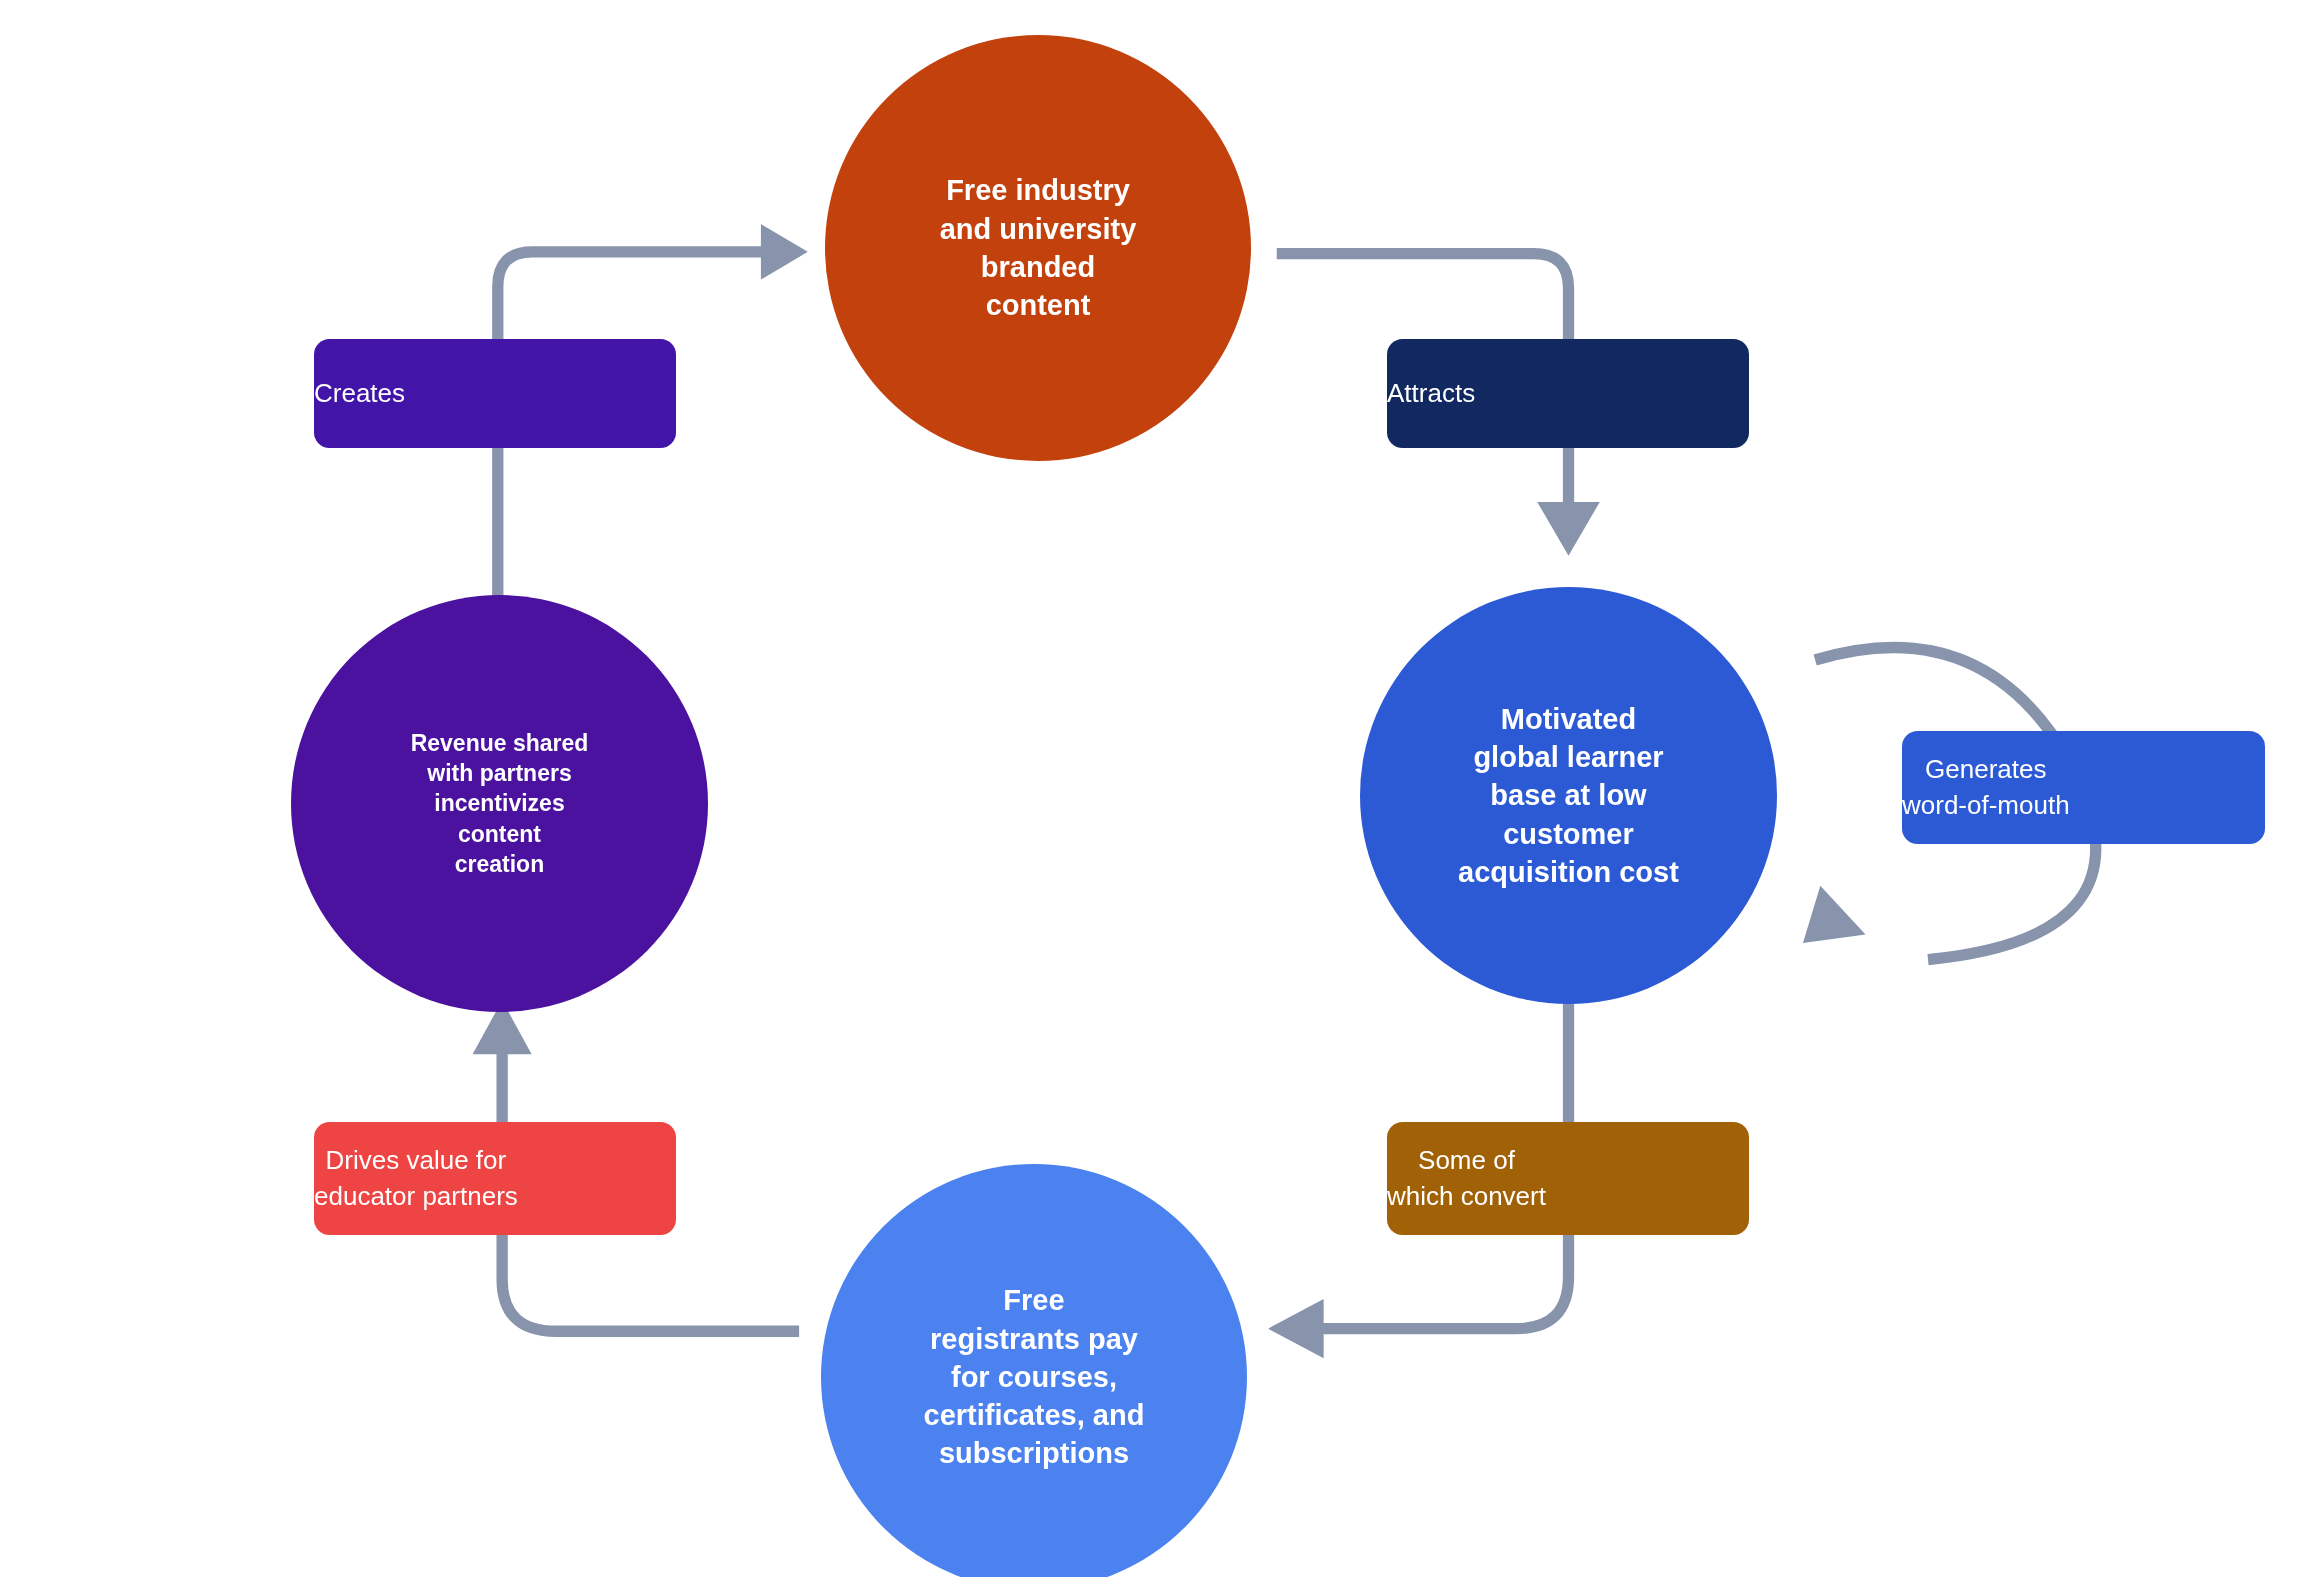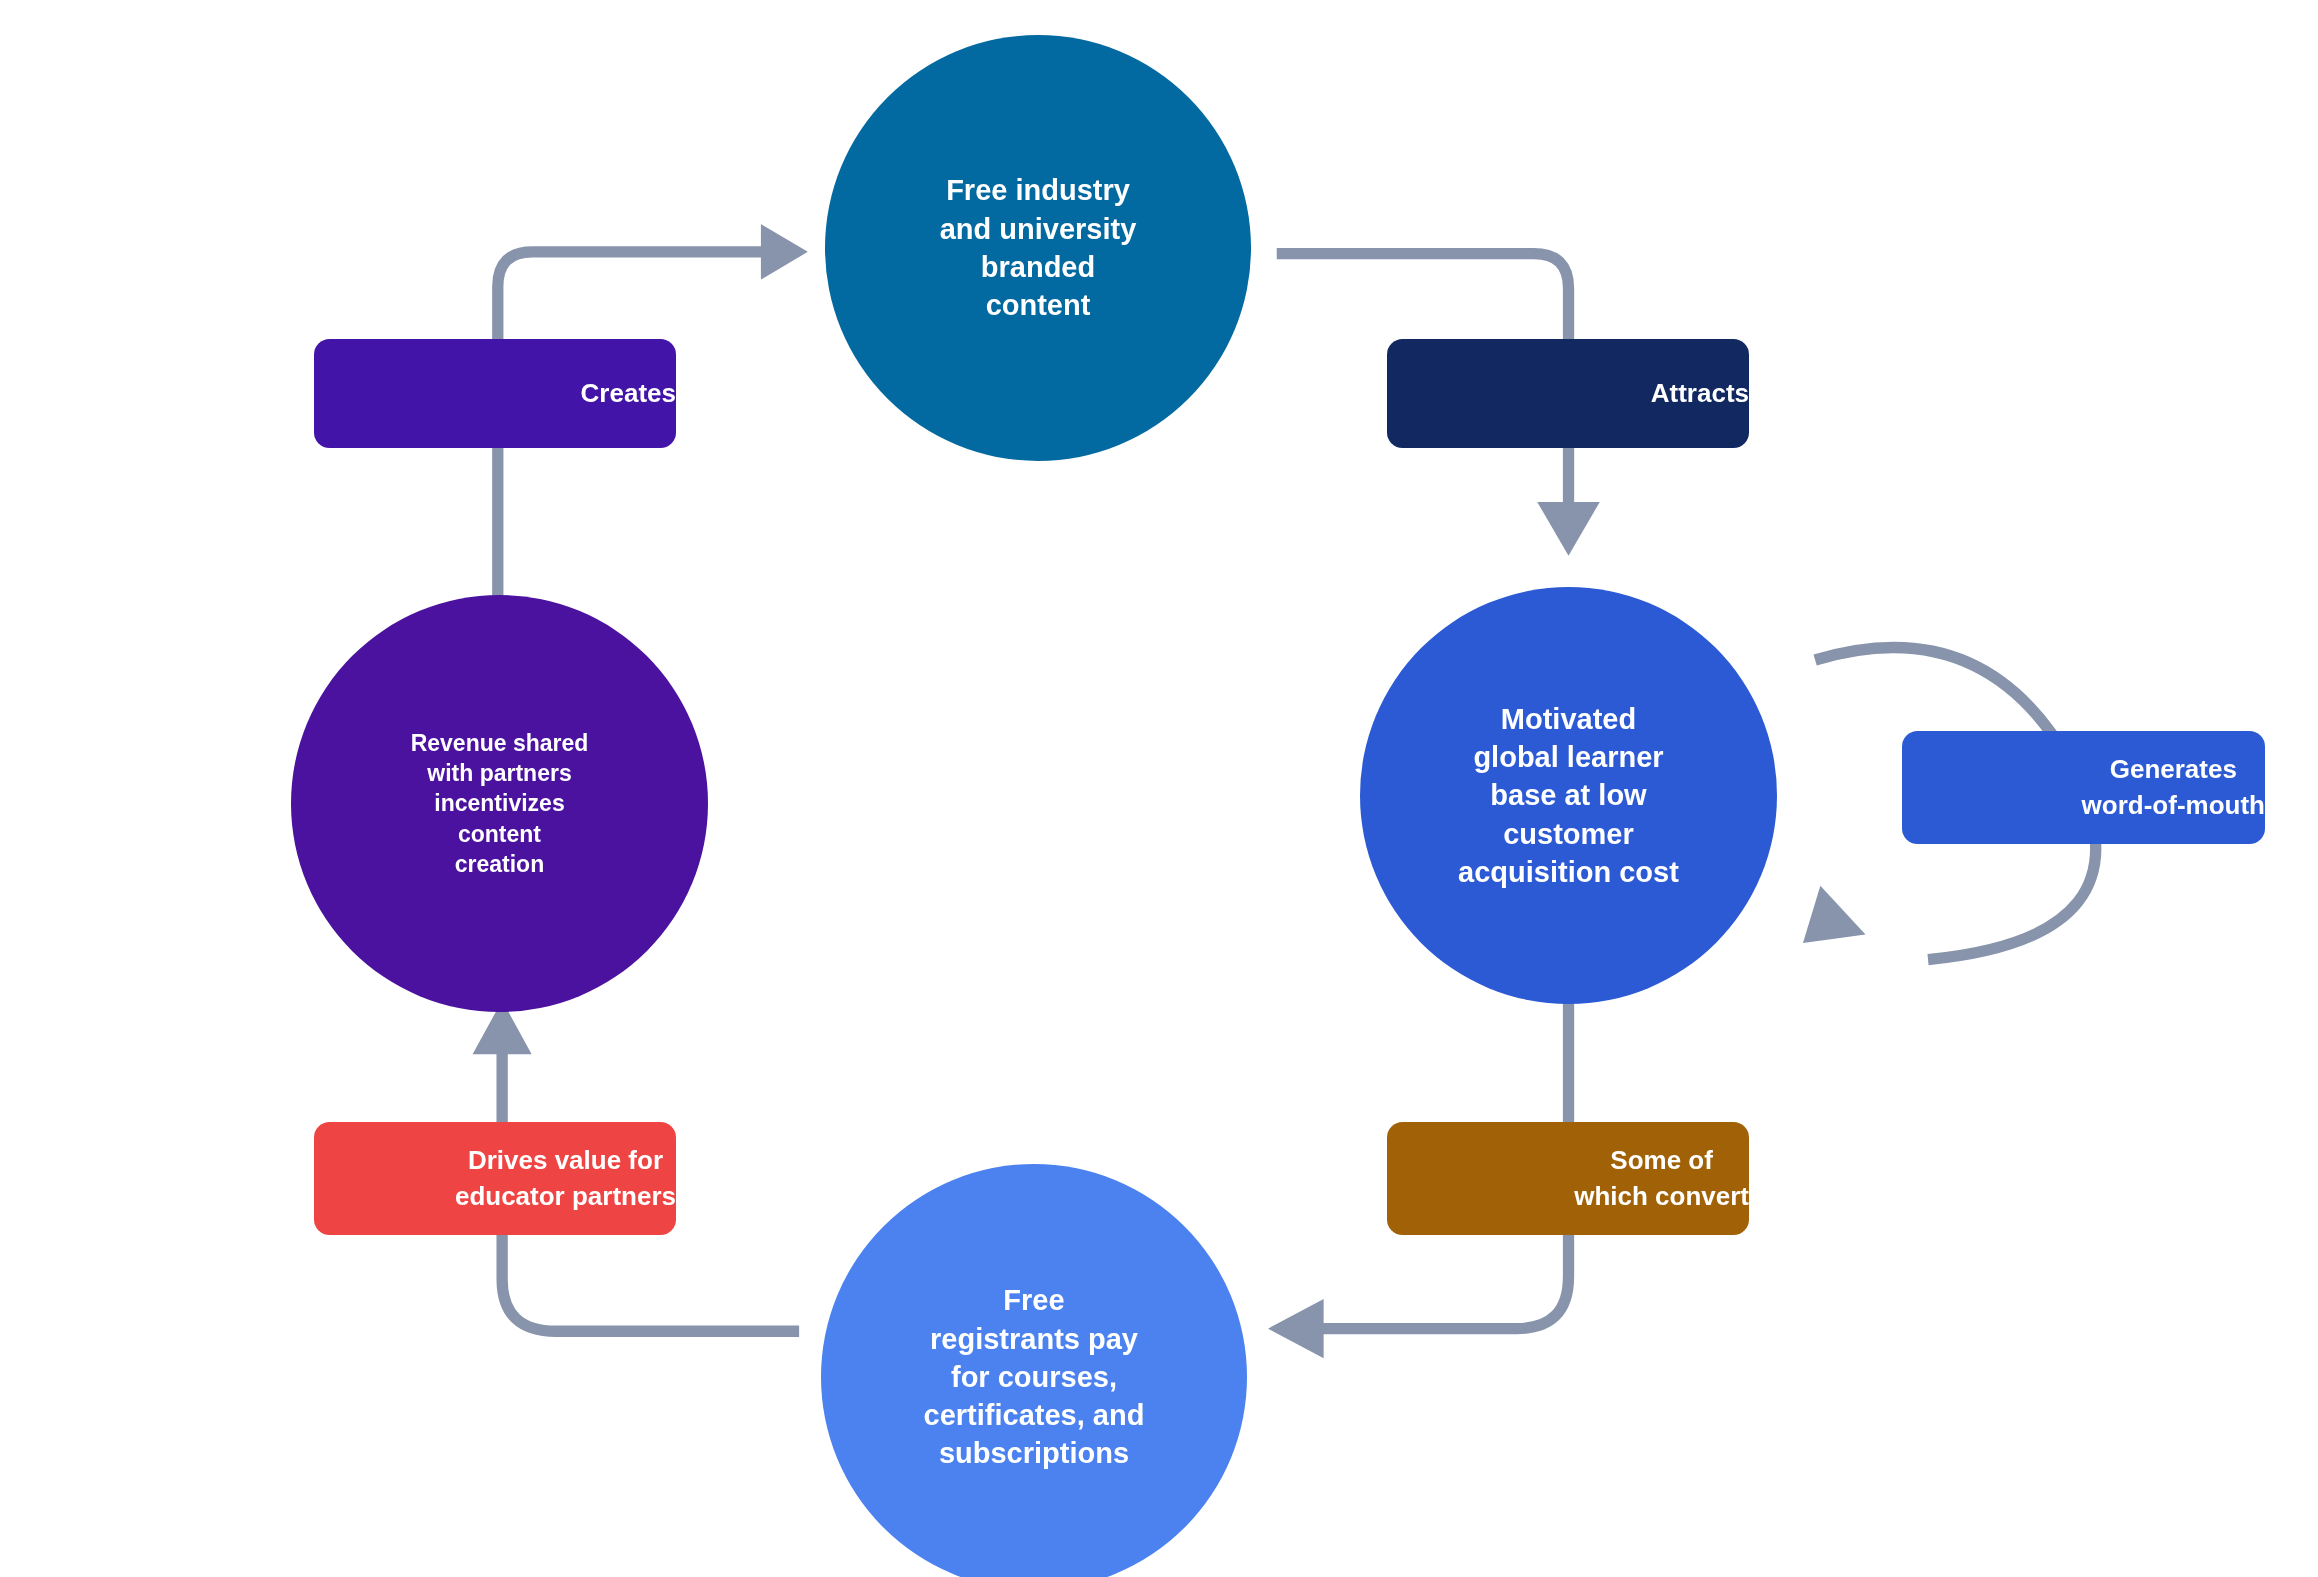--- a/index.html
+++ b/index.html
@@ -39,24 +39,24 @@
   .node-circle .txt {
     display: block;
     white-space: pre-line;
     padding: 0 6%;
   }
   .label-box {
     position: absolute;
     border-radius: 15.6px;
     display: flex;
     align-items: center;
-    justify-content: flex-end;
+    justify-content: flex-start;
     text-align: center;
     color: #ffffff;
-    font-weight: bold;
+    font-weight: normal;
     line-height: 1.36;
     box-sizing: border-box;
   }
   .label-box .txt {
     display: block;
     white-space: pre-line;
   }
 </style>
 </head>
 <body>
@@ -80,21 +80,21 @@
     <path class="conn" d="M 2090 760 Q 2290 700 2390 890 Q 2480 1080 2220 1105"></path>
     <polygon class="head" points="2096,1020 2076,1086 2148,1076"></polygon>
 
     <path class="conn" d="M 1806 1130 L 1806 1470 Q 1806 1530 1746 1530 L 1520 1530"></path>
     <polygon class="head" points="1524,1496 1524,1564 1460,1530"></polygon>
 
     <path class="conn" d="M 920 1533 L 640 1533 Q 578 1533 578 1473 L 578 1210"></path>
     <polygon class="head" points="544,1214 612,1214 578,1152"></polygon>
   </svg>
 
-  <div class="node-circle" style="left:825px; top:35px; width:426px; height:426px; background:#0369a1; font-size:29px;">
+  <div class="node-circle" style="left:825px; top:35px; width:426px; height:426px; background:#c2410c; font-size:29px;">
     <span class="txt">Free industry
 and university
 branded
 content</span>
   </div>
 
   <div class="node-circle" style="left:1360px; top:587px; width:417px; height:417px; background:#2b5ad4; font-size:29px;">
     <span class="txt">Motivated
 global learner
 base at low

